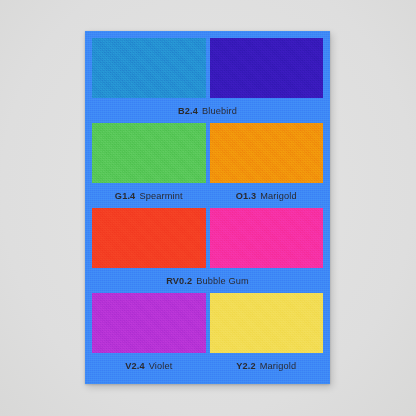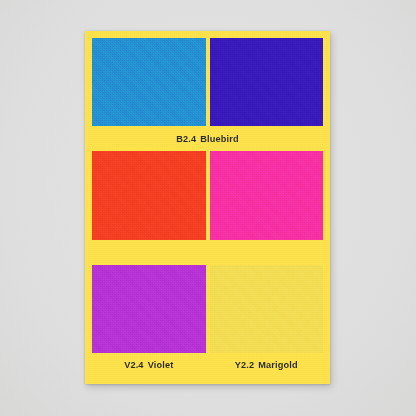--- a/index.html
+++ b/index.html
@@ -100,50 +100,70 @@
     color: #28282a;
     font-size: 9.2px;
     letter-spacing: 0.15px;
     white-space: nowrap;
   }
 
   .label .code {
     font-weight: 700;
   }
   .label .name {
-    font-weight: 700;
+    font-weight: 400;
   }
 </style>
 </head>
 <body style="background: rgb(225, 225, 224);">
 
 <div id="backdrop"></div>
 
-<div id="card" style="background: #fde047;">
+<div id="card" style="background: #3b82f6;">
 
   <div class="swatch-row">
     <div class="chips">
       <div class="chip" style="background-color: rgb(33, 133, 206);"></div>
       <div class="chip" style="background-color: rgb(51, 23, 181);"></div>
     </div>
     <div class="labels">
       <div class="label">
         <span class="code">B2.4</span>
         <span class="name">Bluebird</span>
       </div>
     </div>
   </div>
 
+  <div class="swatch-row">
+    <div class="chips">
+      <div class="chip" style="background-color: rgb(80, 194, 80);"></div>
+      <div class="chip" style="background-color: rgb(241, 137, 10);"></div>
+    </div>
+    <div class="labels">
+      <div class="label">
+        <span class="code">G1.4</span>
+        <span class="name">Spearmint</span>
+      </div>
+      <div class="label">
+        <span class="code">O1.3</span>
+        <span class="name">Marigold</span>
+      </div>
+    </div>
+  </div>
 
   <div class="swatch-row">
     <div class="chips">
       <div class="chip" style="background-color: rgb(244, 57, 31);"></div>
       <div class="chip" style="background-color: rgb(247, 44, 155);"></div>
     </div>
     <div class="labels">
+      <div class="label">
+        <span class="code">RV0.2</span>
+        <span class="name">Bubble Gum</span>
+      </div>
     </div>
   </div>
 
   <div class="swatch-row">
     <div class="chips">
       <div class="chip" style="background-color: rgb(176, 46, 210);"></div>
       <div class="chip" style="background-color: rgb(242, 218, 76);"></div>
     </div>
     <div class="labels">
       <div class="label">

